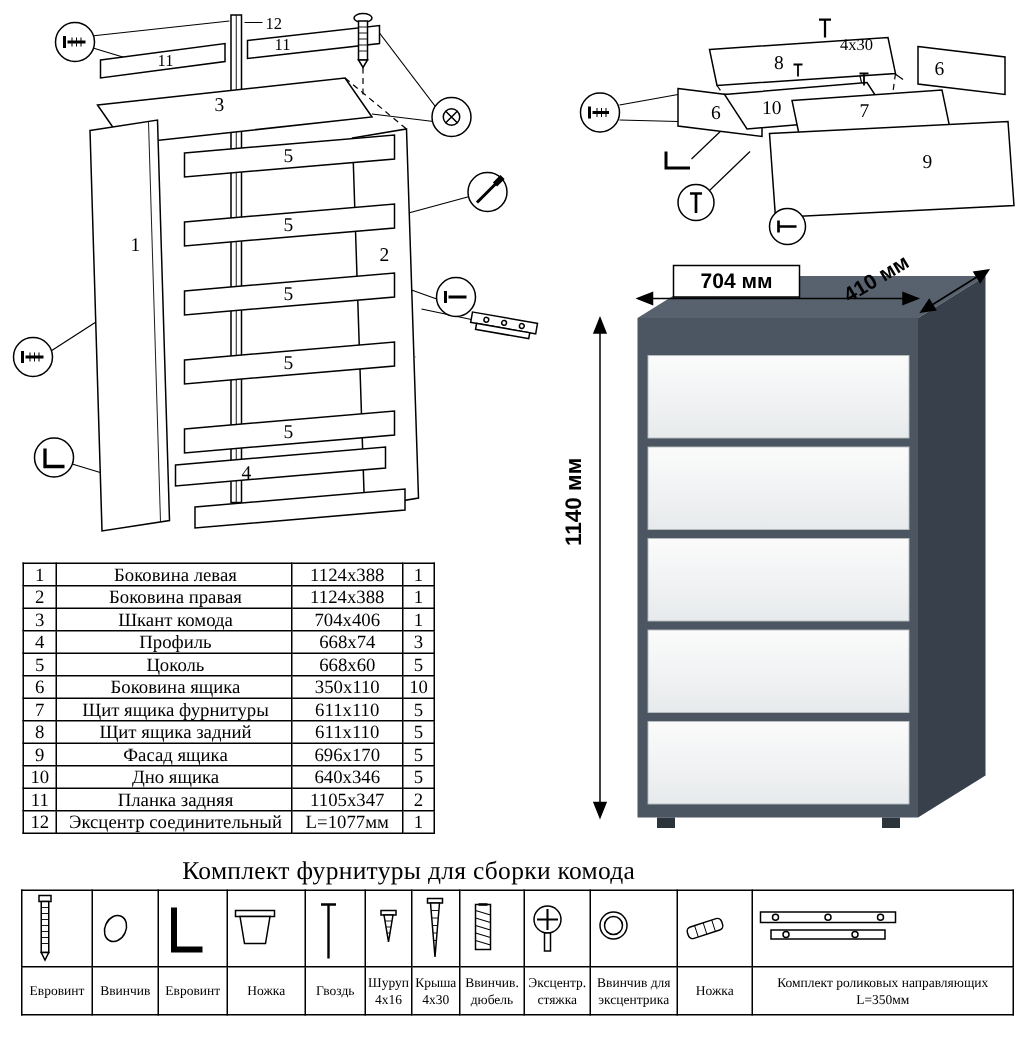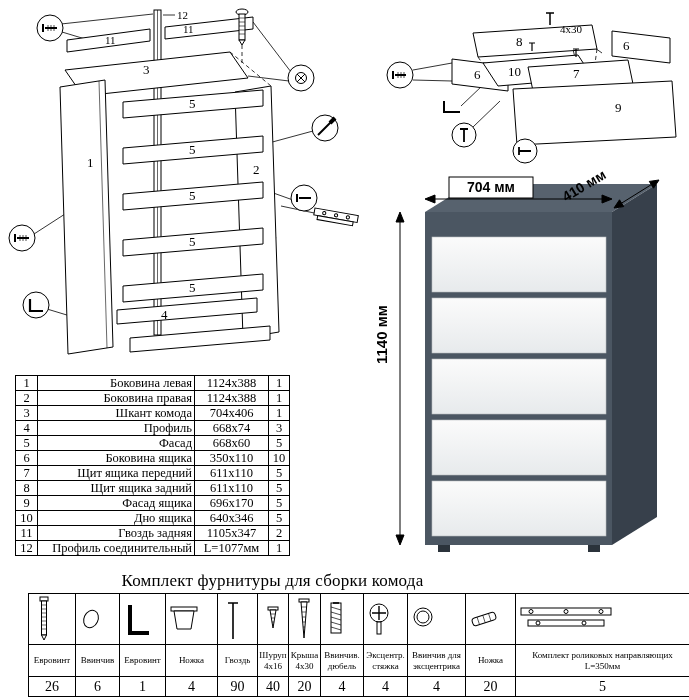--- a/index.html
+++ b/index.html
@@ -15,28 +15,28 @@
   .dim-text{font:bold 14px "Liberation Sans","DejaVu Sans",sans-serif;fill:#000;}
   .dim-text-lg{font:bold 15px "Liberation Sans","DejaVu Sans",sans-serif;fill:#000;}
 
   
   #parts-table{position:absolute;left:15px;top:375px;border-collapse:collapse;table-layout:fixed;width:274px;}
   #parts-table td{
     border:1px solid #000;font-size:12.5px;height:14px;line-height:1;
     padding:0 2px;white-space:nowrap;overflow:hidden;
   }
   #parts-table td.c{text-align:center;}
-  #parts-table td.n{text-align:right;padding-left:4px;}
+  #parts-table td.n{text-align:center;padding-left:4px;}
 
   
   #hw-title{position:absolute;left:0;top:571px;width:545px;text-align:center;
     font-size:17px;letter-spacing:.2px;}
 
   
-  #hw-table{position:absolute;left:28px;top:593px;border-collapse:collapse;table-layout:fixed;width:661px;}
+  #hw-table{position:absolute;left:14px;top:593px;border-collapse:collapse;table-layout:fixed;width:661px;}
   #hw-table td{border:1px solid #000;text-align:center;vertical-align:middle;padding:0;}
   #hw-table td.ico{height:50px;}
   #hw-table td.nm{font-size:9px;line-height:1.15;height:29px;padding:1px 1px;}
   #hw-table td.qt{font-size:14px;height:19px;}
 </style>
 </head>
 <body>
 
 <svg class="abs" style="left:5px;top:2px" width="360" height="370" viewBox="0 0 360 370">
 
@@ -257,33 +257,33 @@
       <td class="c">1</td>
     </tr>
     <tr>
       <td class="c">4</td>
       <td class="n">Профиль</td>
       <td class="c">668x74</td>
       <td class="c">3</td>
     </tr>
     <tr>
       <td class="c">5</td>
-      <td class="n">Фасад</td>
+      <td class="n">Цоколь</td>
       <td class="c">668x60</td>
       <td class="c">5</td>
     </tr>
     <tr>
       <td class="c">6</td>
       <td class="n">Боковина ящика</td>
       <td class="c">350x110</td>
       <td class="c">10</td>
     </tr>
     <tr>
       <td class="c">7</td>
-      <td class="n">Щит ящика передний</td>
+      <td class="n">Щит ящика фурнитуры</td>
       <td class="c">611x110</td>
       <td class="c">5</td>
     </tr>
     <tr>
       <td class="c">8</td>
       <td class="n">Щит ящика задний</td>
       <td class="c">611x110</td>
       <td class="c">5</td>
     </tr>
     <tr>
@@ -293,27 +293,27 @@
       <td class="c">5</td>
     </tr>
     <tr>
       <td class="c">10</td>
       <td class="n">Дно ящика</td>
       <td class="c">640x346</td>
       <td class="c">5</td>
     </tr>
     <tr>
       <td class="c">11</td>
-      <td class="n">Гвоздь задняя</td>
+      <td class="n">Планка задняя</td>
       <td class="c">1105x347</td>
       <td class="c">2</td>
     </tr>
     <tr>
       <td class="c">12</td>
-      <td class="n">Профиль соединительный</td>
+      <td class="n">Эксцентр соединительный</td>
       <td class="c">L=1077мм</td>
       <td class="c">1</td>
     </tr>
   </tbody>
 </table>
 
 <div id="hw-title">Комплект фурнитуры для сборки комода</div>
 
 <table id="hw-table">
   <colgroup>
@@ -438,28 +438,14 @@
     <td class="nm">Ножка</td>
     <td class="nm">Гвоздь</td>
     <td class="nm">Шуруп 4х16</td>
     <td class="nm">Крыша 4х30</td>
     <td class="nm">Ввинчив. дюбель</td>
     <td class="nm">Эксцентр. стяжка</td>
     <td class="nm">Ввинчив для эксцентрика</td>
     <td class="nm">Ножка</td>
     <td class="nm">Комплект роликовых направляющих L=350мм</td>
   </tr>
-  <tr>
-    <td class="qt">26</td>
-    <td class="qt">6</td>
-    <td class="qt">1</td>
-    <td class="qt">4</td>
-    <td class="qt">90</td>
-    <td class="qt">40</td>
-    <td class="qt">20</td>
-    <td class="qt">4</td>
-    <td class="qt">4</td>
-    <td class="qt">4</td>
-    <td class="qt">20</td>
-    <td class="qt">5</td>
-  </tr>
   </tbody>
 </table>
 
 </body></html>

